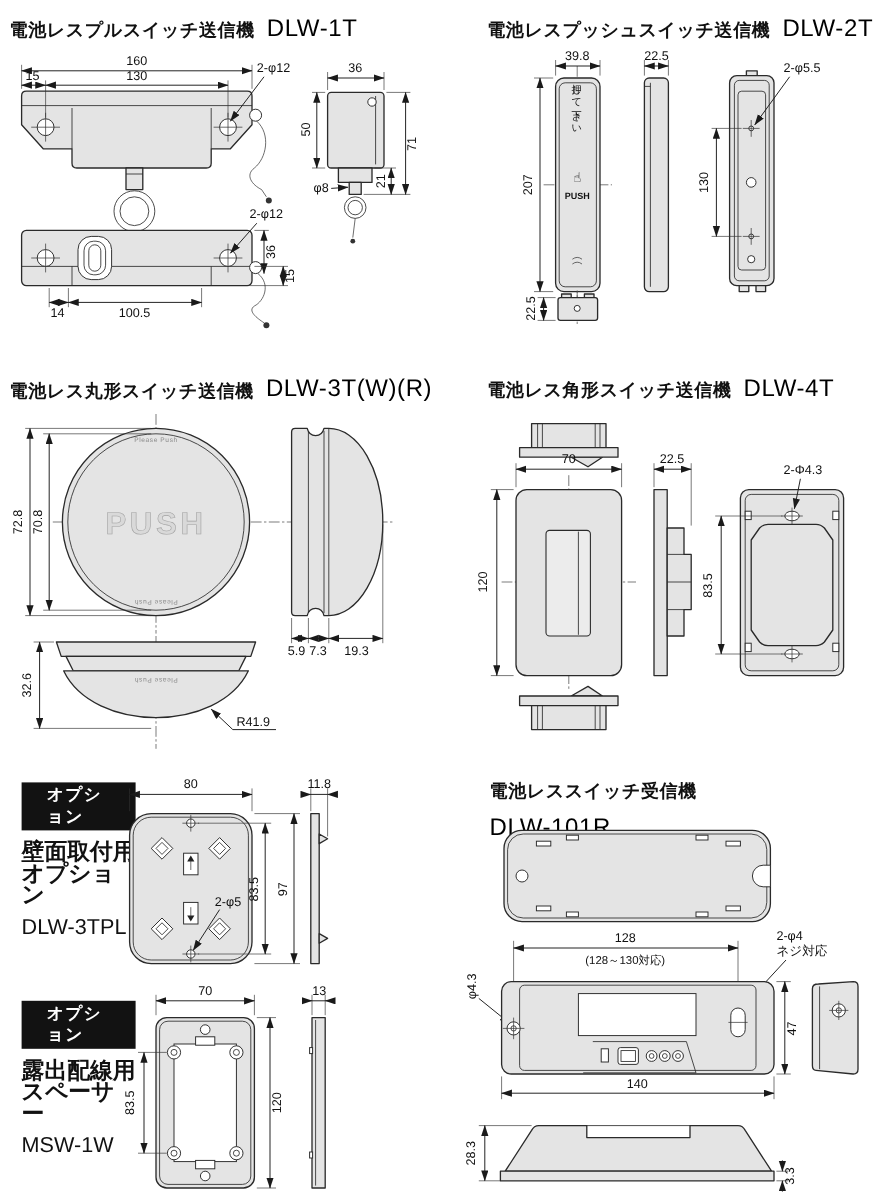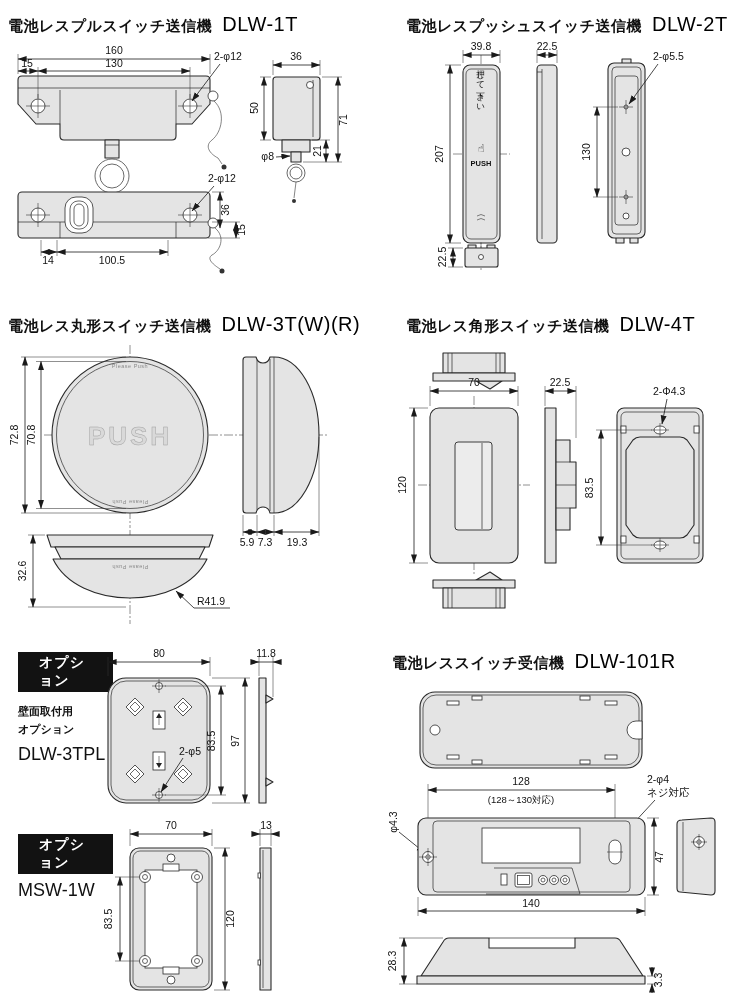--- a/index.html
+++ b/index.html
@@ -3,21 +3,21 @@
 <meta charset="utf-8">
 <style>
   html,body{margin:0;padding:0;background:#fff;}
   body{font-family:"Liberation Sans","DejaVu Sans",sans-serif;color:#111;}
   #canvas{position:relative;width:730px;height:1000px;background:#ffffff;overflow:hidden;}
   .sec-title{position:absolute;display:flex;align-items:baseline;gap:10px;white-space:nowrap;}
   .jp{font-size:15px;font-weight:bold;letter-spacing:.5px;color:#111;}
   .model{font-size:20px;font-weight:normal;letter-spacing:.5px;color:#000;}
   .optblock{position:absolute;width:95px;}
   .badge{display:inline-block;background:#121212;color:#fff;font-weight:bold;font-size:14px;padding:2px 21px;letter-spacing:1px;}
-  .optdesc{font-size:11px;font-weight:bold;margin-top:10px;line-height:18px;}
+  .optdesc{font-size:19px;font-weight:bold;margin-top:10px;line-height:18px;}
   .optmodel{font-size:18px;font-weight:normal;margin-top:6px;}
   svg{position:absolute;overflow:visible;}
   
   .part{fill:#e4e4e4;stroke:#2a2a2a;stroke-width:1.1;stroke-linejoin:round;}
   .part2{fill:#ececec;stroke:#2a2a2a;stroke-width:.9;stroke-linejoin:round;}
   .inner{fill:none;stroke:#2a2a2a;stroke-width:.7;}
   .white{fill:#ffffff;stroke:#2a2a2a;stroke-width:.8;}
   .thin{stroke:#333;stroke-width:.6;fill:none;}
   .ext{stroke:#333;stroke-width:.55;fill:none;}
   .dim{stroke:#1a1a1a;stroke-width:.8;fill:none;}
@@ -53,36 +53,40 @@
   <span class="model">DLW-2T</span>
 </div>
 <div class="sec-title" style="left:8px;top:313px;align-items:flex-end;">
   <span class="jp">電池レス丸形スイッチ送信機</span>
   <span class="model">DLW-3T(W)(R)</span>
 </div>
 <div class="sec-title" style="left:406px;top:313px;">
   <span class="jp">電池レス角形スイッチ送信機</span>
   <span class="model">DLW-4T</span>
 </div>
-<div class="sec-title" style="left:392px;top:650px;">
+<div class="sec-title" style="left:408px;top:650px;flex-direction:column;">
   <span class="jp">電池レススイッチ受信機</span>
   <span class="model">DLW-101R</span>
 </div>
 
 <div class="optblock" style="left:18px;top:652px;">
   <span class="badge">オプション</span>
   <div class="optdesc">
     <div>壁面取付用</div>
     <div>オプション</div>
   </div>
   <div class="optmodel">DLW-3TPL</div>
 </div>
 
 <div class="optblock" style="left:18px;top:834px;">
   <span class="badge">オプション</span>
+  <div class="optdesc">
+    <div>露出配線用</div>
+    <div>スペーサー</div>
+  </div>
   <div class="optmodel">MSW-1W</div>
 </div>
 
 <svg style="left:8px;top:40px" width="352" height="260" viewBox="0 0 352 260">
   <g>
     <path class="part" d="M14,36 L198,36 Q202,36 202,40 L202,64 L184,84 L168,84 L168,96 Q168,100 164,100 L56,100 Q52,100 52,96 L52,84 L28,84 L10,64 L10,40 Q10,36 14,36 Z"></path>
     <line class="inner" x1="10" y1="48" x2="202" y2="48"></line>
     <line class="inner" x1="52" y1="50" x2="52" y2="84"></line>
     <line class="inner" x1="168" y1="50" x2="168" y2="84"></line>
     <circle class="white" cx="30" cy="66" r="7"></circle>

